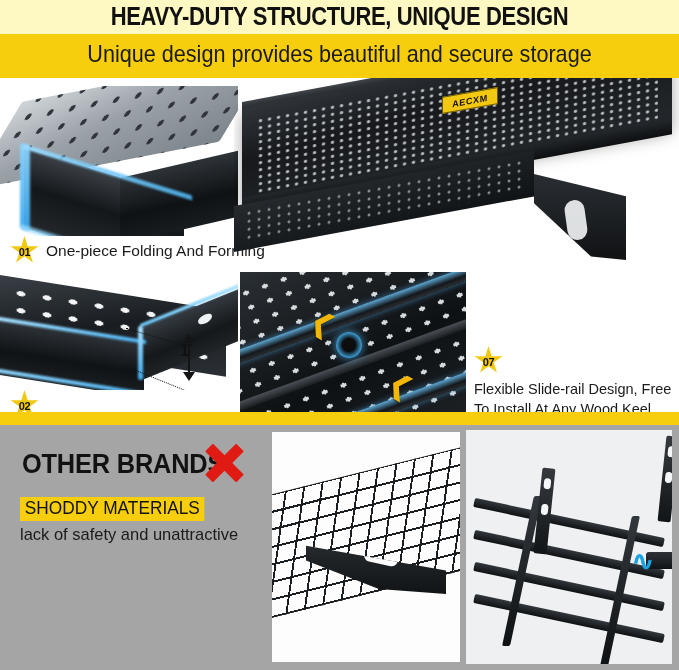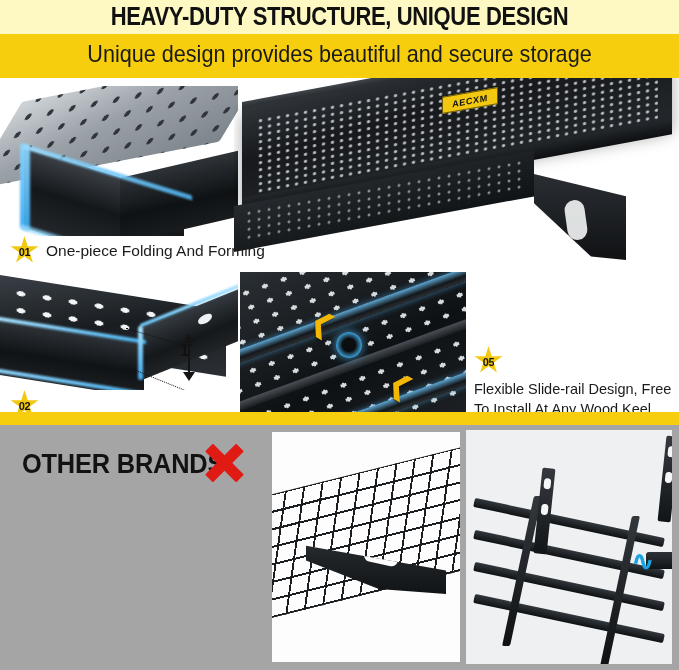--- a/index.html
+++ b/index.html
@@ -397,33 +397,37 @@
       <div class="rl-strip"></div>
       <div class="rl-bar1"></div>
       <div class="rl-bar2"></div>
       <div class="rl-hub"></div>
       <div class="chev a">❮</div>
       <div class="chev b">❮</div>
     </div>
 
     <div class="blk03">
       <div class="star">
-        <span>05</span>
+        <span>07</span>
       </div>
       <p>Flexible Slide-rail Design, Free To Install At Any Wood Keel Pitch Point.</p>
     </div>
 
   </div>
 
   <div class="divider"></div>
 
   <div class="bottom">
     <div class="ob-title">OTHER BRANDS</div>
     <div class="xmark"></div>
 
+    <div class="ob-b1">
+      <div class="hl">SHODDY MATERIALS</div>
+      <div class="sub">lack of safety and unattractive</div>
+    </div>
 
 
     <div class="bp bp1">
       <div class="mesh"></div>
       <div class="mesh-brkt"></div>
     </div>
 
     <div class="bp bp2">
       <div class="rk-rail rk-r1"></div>
       <div class="rk-rail rk-r2"></div>

